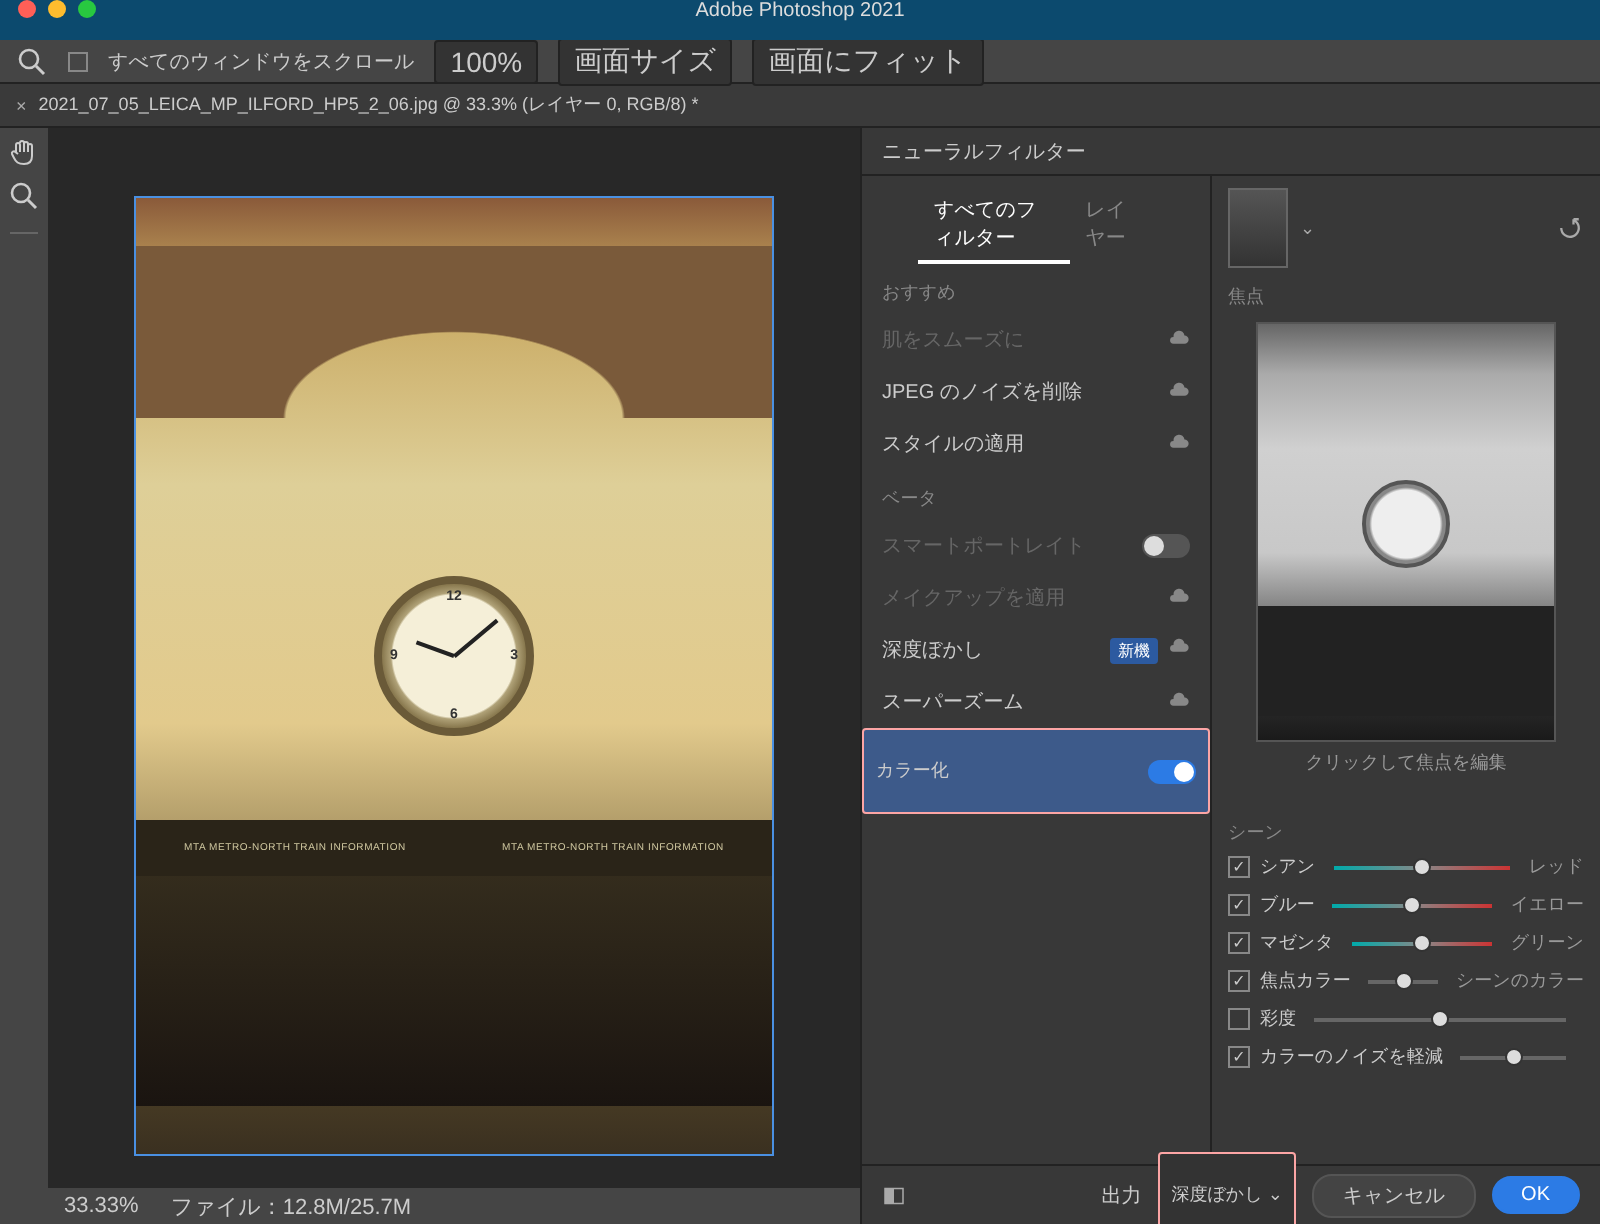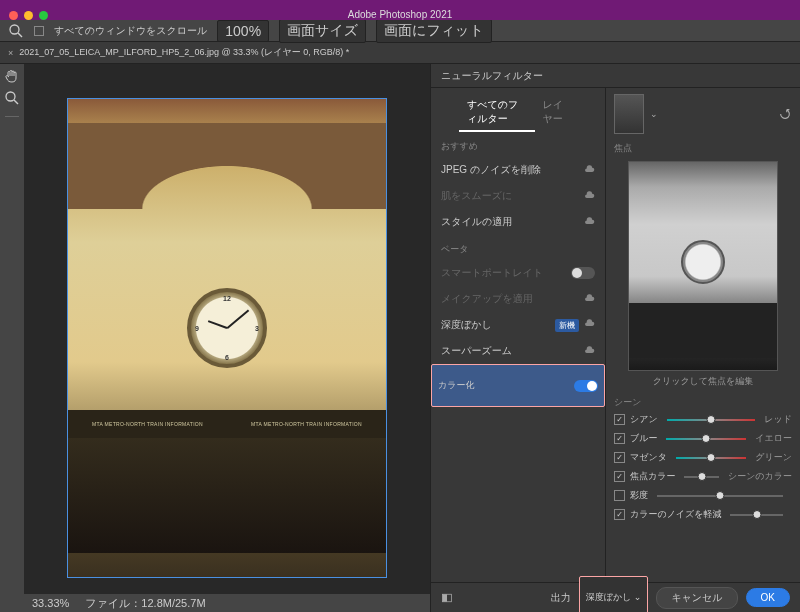--- a/index.html
+++ b/index.html
@@ -1,17 +1,17 @@
 <!DOCTYPE html>
 <html><head>
 <meta charset="utf-8">
 <style>
 *{margin:0;padding:0;box-sizing:border-box;font-family:"Hiragino Sans","Meiryo",sans-serif;-webkit-font-smoothing:antialiased}
 body{width:800px;height:612px;background:#323232;color:#ccc;font-size:10px;overflow:hidden;position:relative}
-.titlebar{height:20px;background:#701a75;display:flex;align-items:flex-end;position:relative}
+.titlebar{height:20px;background:#0c4a6e;display:flex;align-items:flex-start;position:relative}
 .tcircles{display:flex;gap:6px;padding-left:9px}
 .tc{width:9px;height:9px;border-radius:50%}
 .tc.r{background:#ff5f57}.tc.y{background:#febc2e}.tc.g{background:#28c840}
 .title{position:absolute;left:50%;transform:translateX(-50%);font-size:10px;color:#ddd}
 .optbar{height:22px;background:#454545;display:flex;align-items:center;gap:10px;padding:0 8px;border-bottom:1px solid #222}
 .chk{width:10px;height:10px;border:1px solid #888;display:inline-block}
 .optbtn{background:#333;border:1px solid #222;padding:2px 7px;font-size:14px;color:#ccc;border-radius:2px}
 .tabbar{height:22px;background:#3a3a3a;display:flex;align-items:center;padding:0 8px;font-size:9px;color:#ccc;border-bottom:1px solid #222}
 .tabx{margin-right:6px;color:#aaa}
 .main{display:flex;height:548px}
@@ -46,21 +46,21 @@
 .tog::after{content:"";position:absolute;width:10px;height:10px;border-radius:50%;background:#ddd;top:1px;left:1px}
 .tog.on::after{left:13px;background:#fff}
 .pright{flex:1;display:flex;flex-direction:column;padding:6px 8px;overflow:hidden}
 .thumbrow{display:flex;align-items:center;gap:6px;margin-bottom:6px}
 .thumb{width:30px;height:40px;border:1px solid #666;background:linear-gradient(#555,#333)}
 .chev{color:#aaa;font-size:9px}
 .resetico{margin-left:auto;fill:#aaa;width:14px;height:14px}
 .preview{width:150px;height:210px;margin:2px auto 4px;background:linear-gradient(180deg,#666 0%,#aaa 12%,#d0d0d0 30%,#c8c8c8 55%,#3a3a3a 82%,#1a1a1a 100%);border:1px solid #555;position:relative;overflow:hidden}
 .pvclk{position:absolute;top:48%;left:50%;transform:translate(-50%,-50%);width:44px;height:44px;border-radius:50%;background:radial-gradient(circle,#eee 60%,#888 65%);border:2px solid #555}
 .pvbooth{position:absolute;bottom:6%;left:0;right:0;height:26%;background:#222}
-.pvtxt{text-align:center;font-size:9px;color:#999;margin-bottom:6px}
+.pvtxt{text-align:center;font-size:9px;color:#999;margin-bottom:20px}
 .subhead{font-size:9px;color:#888;margin:2px 0 4px}
 .slrow{display:flex;align-items:center;margin-bottom:6px;gap:5px}
 .cb{width:11px;height:11px;border:1px solid #888;display:flex;align-items:center;justify-content:center;font-size:8px;color:#ccc}
 .sllabel{font-size:9px;flex:0 0 auto}
 .slbar{flex:1;height:2px;background:#666;position:relative;margin:0 4px}
 .slbar.g{background:linear-gradient(90deg,#00aaaa,#888,#cc3333)}
 .slknob{position:absolute;width:9px;height:9px;border-radius:50%;background:#ddd;top:-4px;left:50%;transform:translateX(-50%);border:1px solid #333}
 .slr{font-size:9px;color:#999}
 .pfoot{height:30px;background:#383838;border-top:1px solid #222;display:flex;align-items:center;padding:0 10px;gap:8px}
 .sel{background:#333;border:1px solid #fca5a5;padding:14px 6px;font-size:9px;color:#ccc;border-radius:2px}
@@ -137,28 +137,28 @@
 
   <div class="panel">
     <div class="phead">ニューラルフィルター</div>
     <div class="pbody">
       <div class="pleft">
         <div class="ftabs">
           <div class="ftab a">すべてのフィルター</div>
           <div class="ftab">レイヤー</div>
         </div>
         <div class="sechead">おすすめ</div>
-        <div class="fitem">
-            <span>JPEG のノイズを削除</span>
-            <svg class="cloud" viewBox="0 0 16 16">
-              <path d="M12 10a3 3 0 000-6 4 4 0 00-8 1 2.5 2.5 0 000 5h8z" fill="#888"></path>
-            </svg>
-          </div>
         <div class="fitem dim">
             <span>肌をスムーズに</span>
+            <svg class="cloud" viewBox="0 0 16 16">
+              <path d="M12 10a3 3 0 000-6 4 4 0 00-8 1 2.5 2.5 0 000 5h8z" fill="#888"></path>
+            </svg>
+          </div>
+        <div class="fitem">
+            <span>JPEG のノイズを削除</span>
             <svg class="cloud" viewBox="0 0 16 16">
               <path d="M12 10a3 3 0 000-6 4 4 0 00-8 1 2.5 2.5 0 000 5h8z" fill="#888"></path>
             </svg>
           </div>
         <div class="fitem">
             <span>スタイルの適用</span>
             <svg class="cloud" viewBox="0 0 16 16">
               <path d="M12 10a3 3 0 000-6 4 4 0 00-8 1 2.5 2.5 0 000 5h8z" fill="#888"></path>
             </svg>
           </div>

